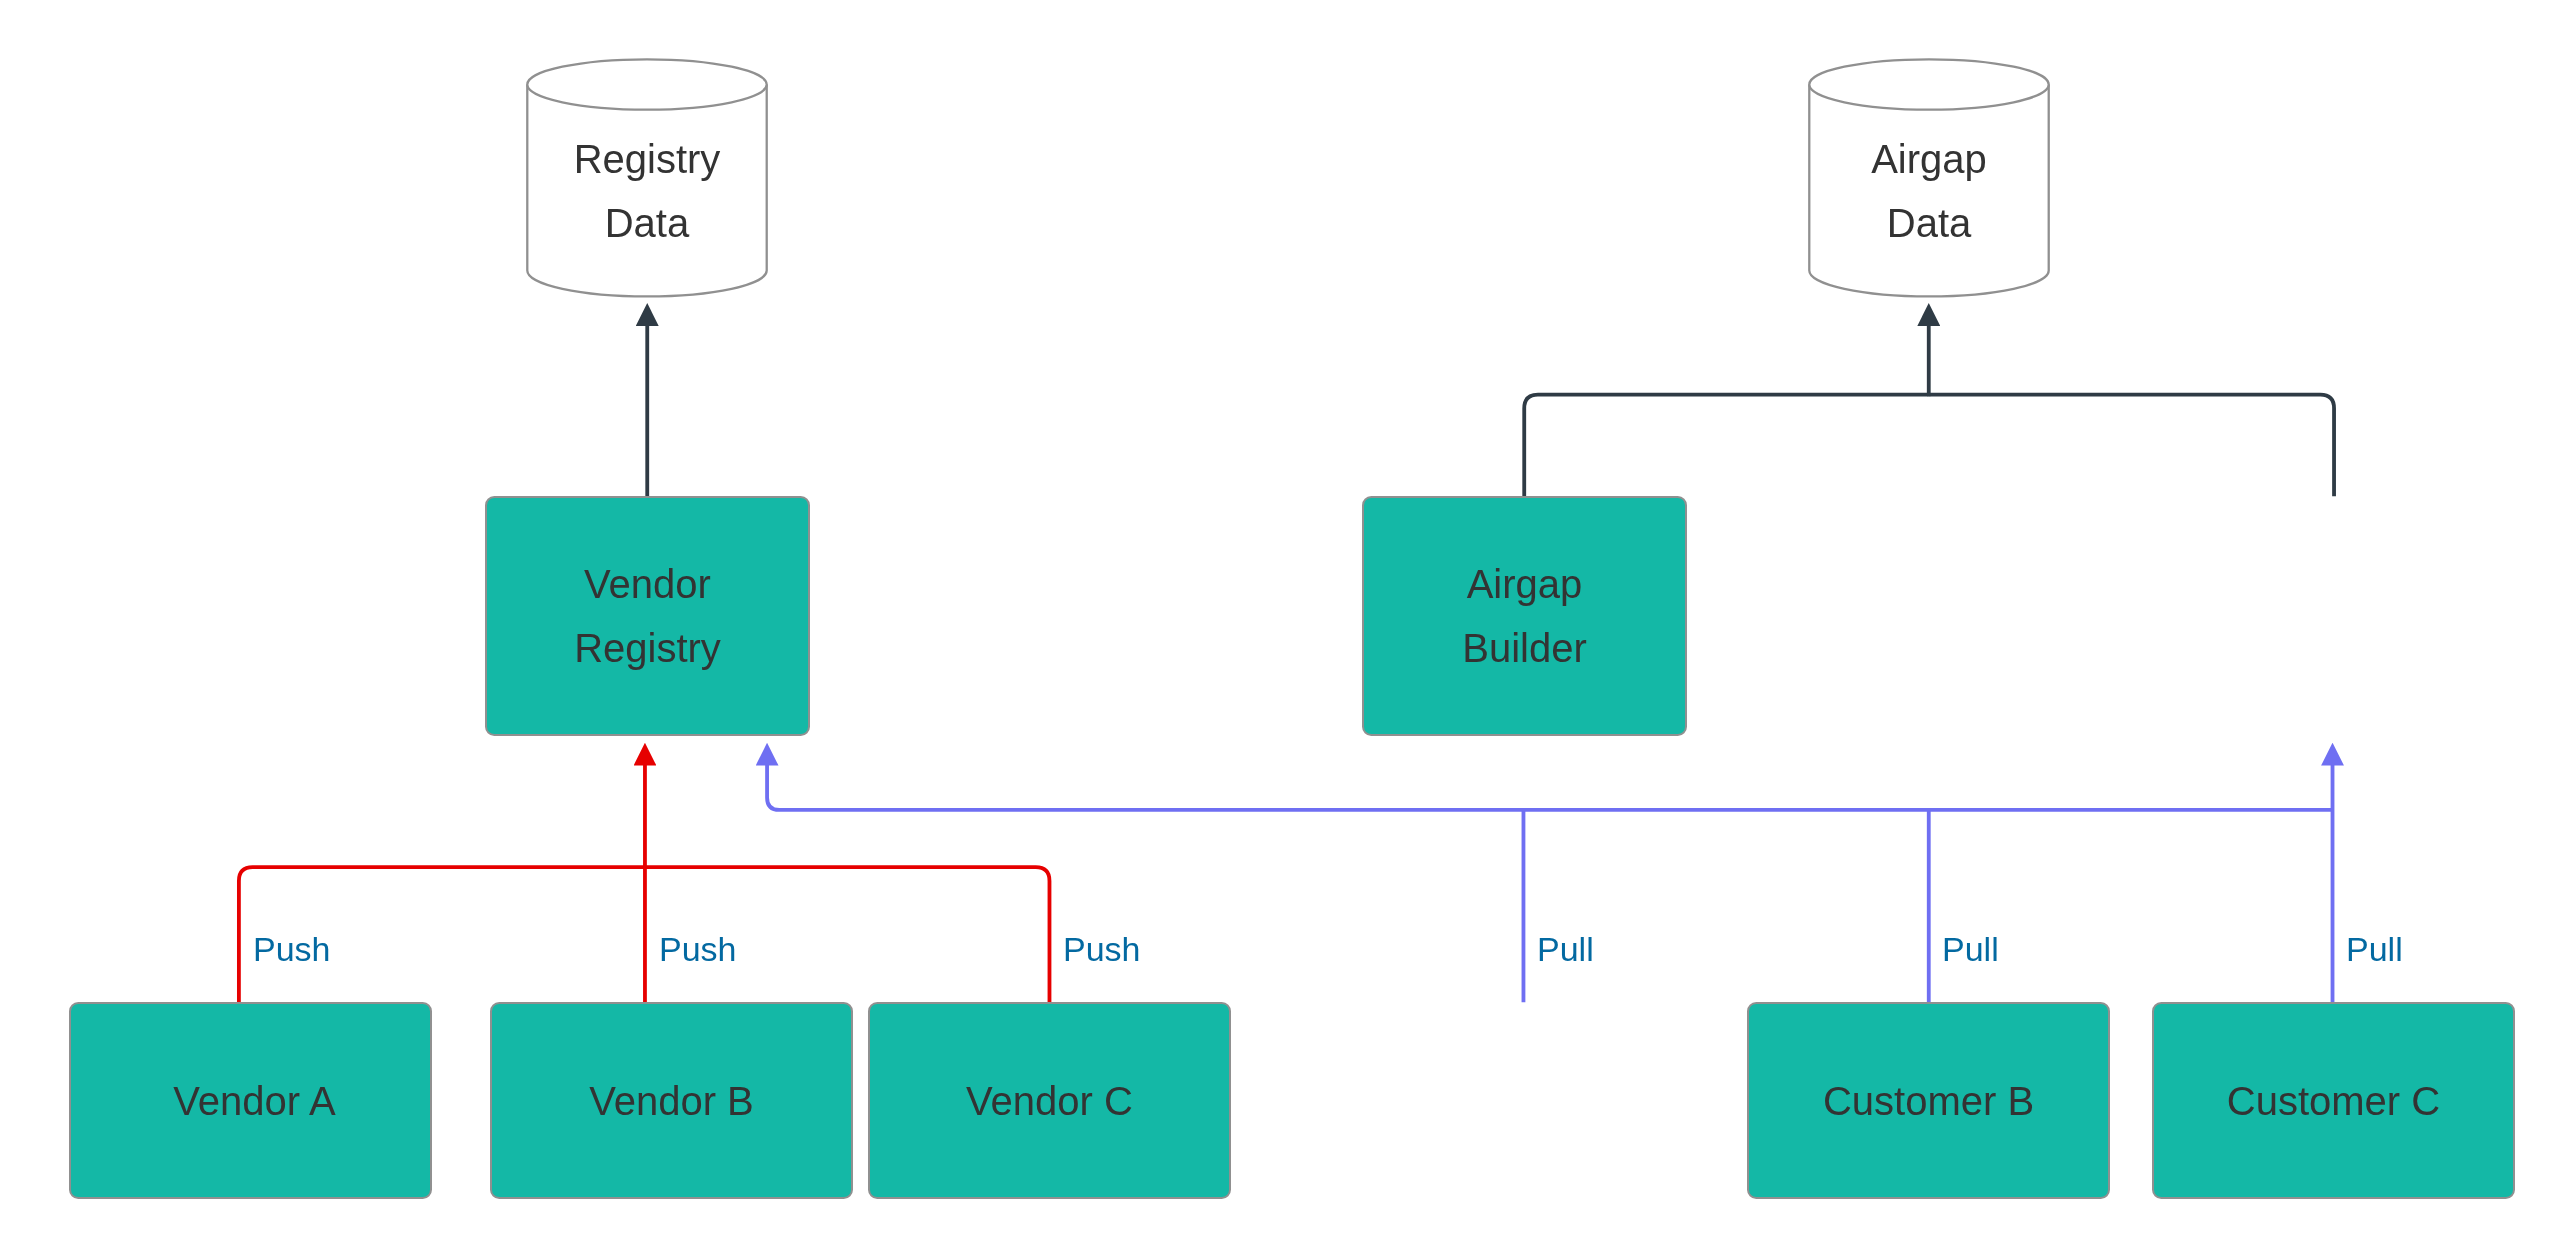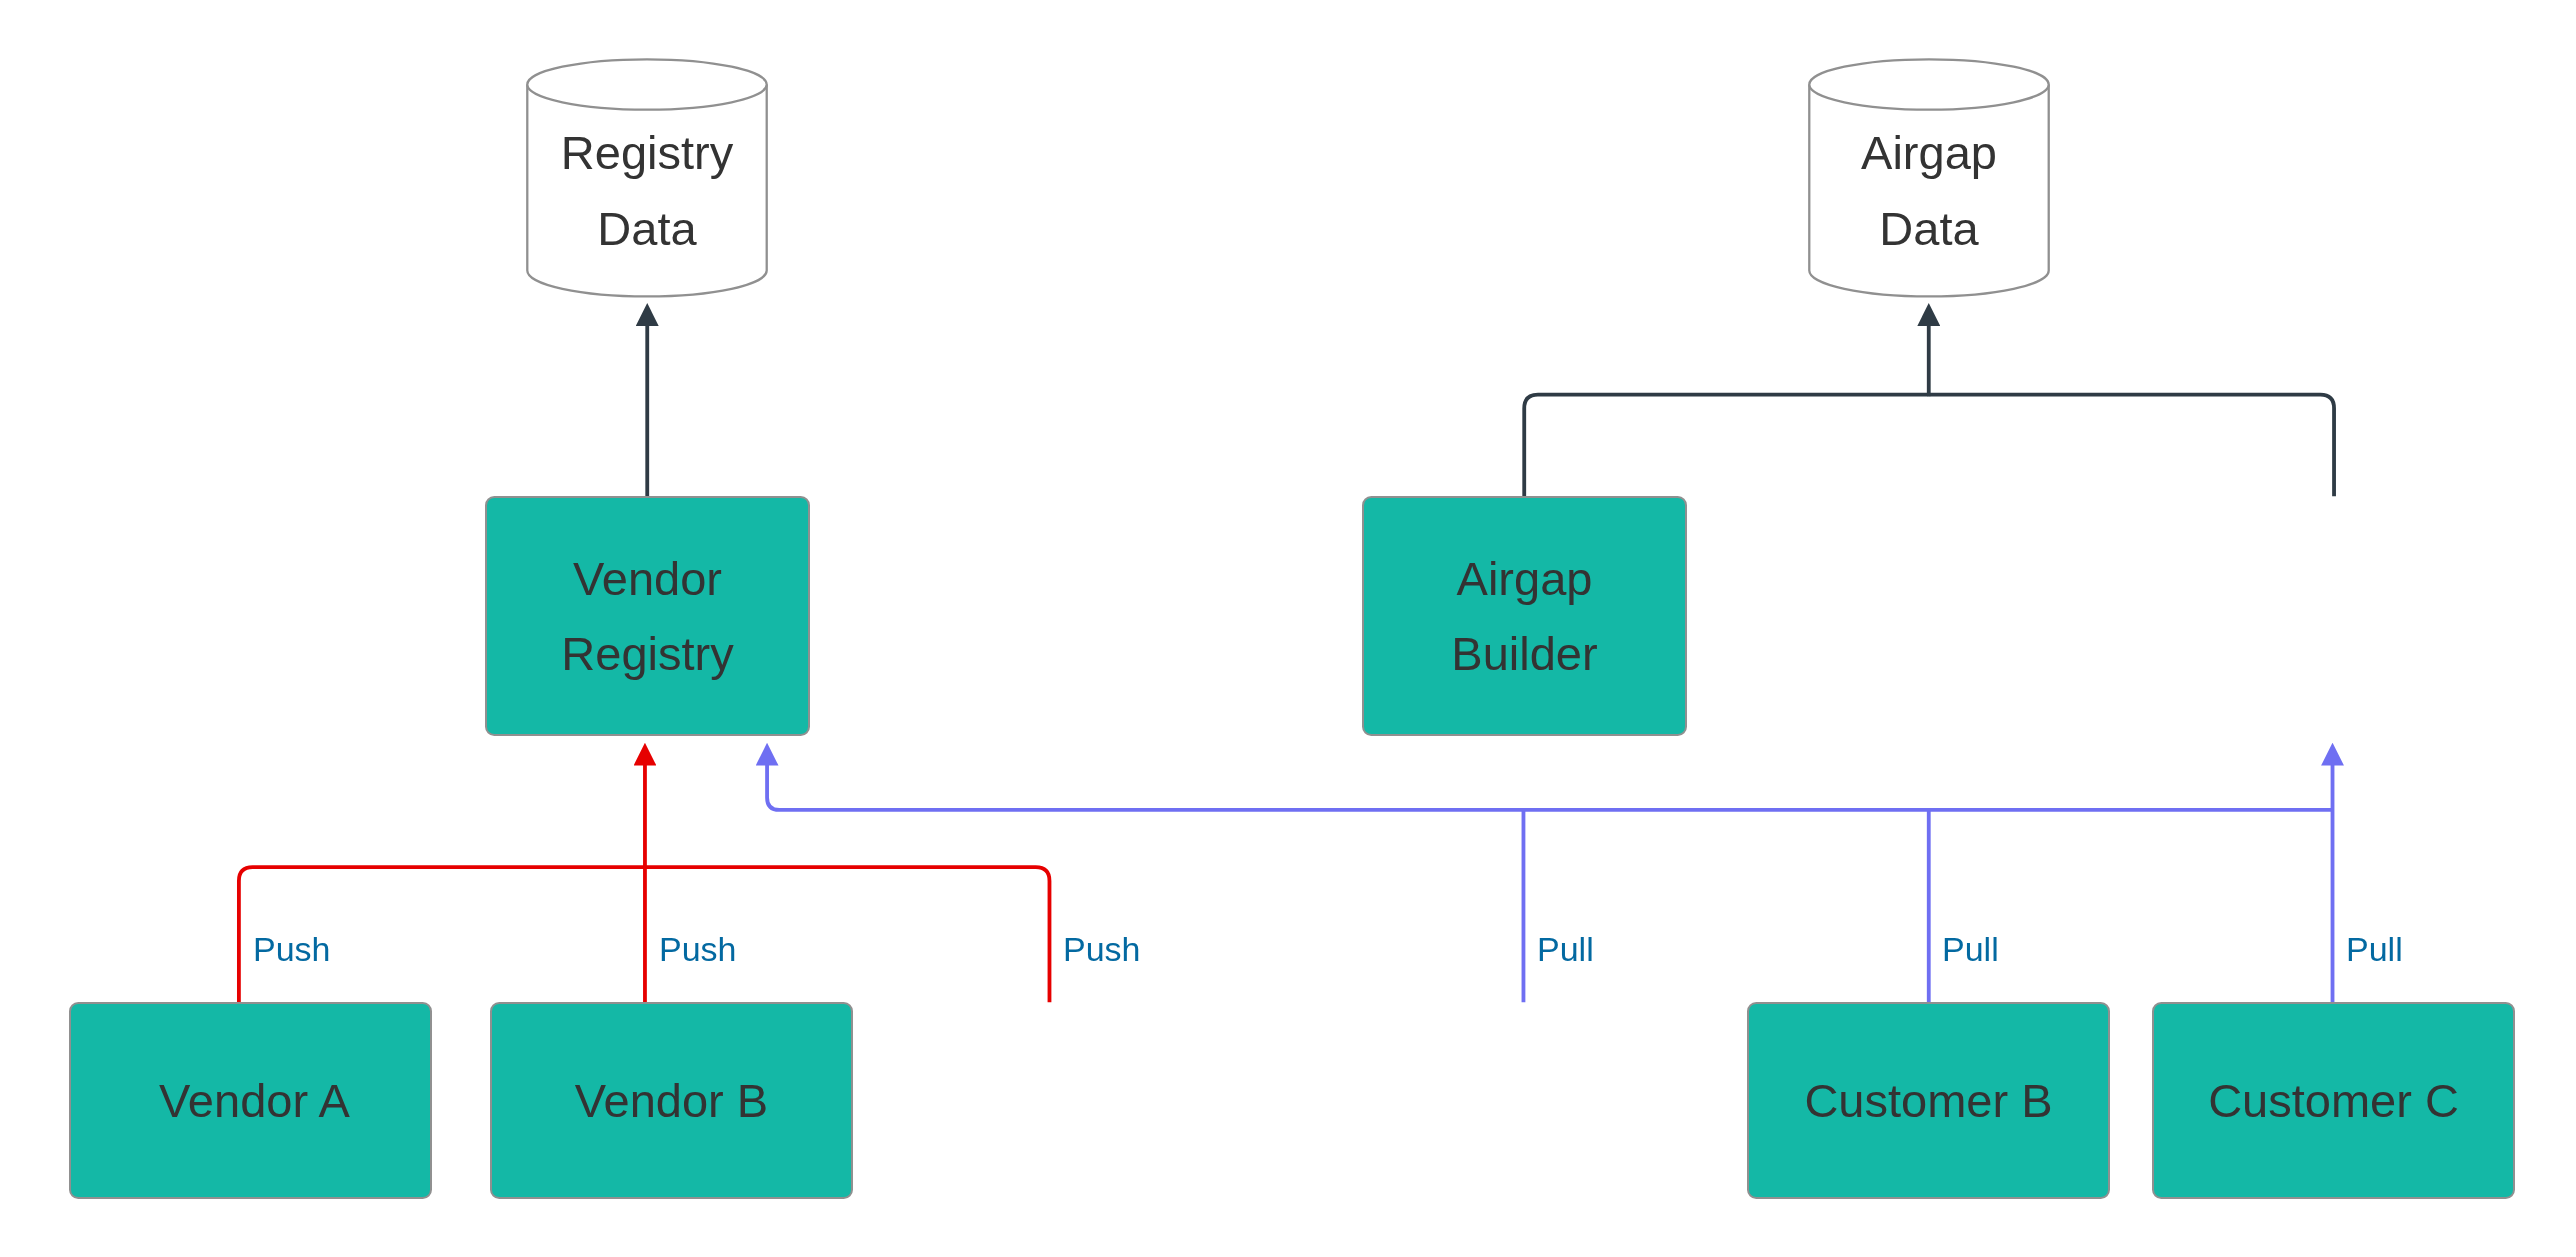--- a/index.html
+++ b/index.html
@@ -23,21 +23,21 @@
     border: 2.3px solid #909090;
     border-radius: 9.2px;
     display: flex;
     align-items: center;
     justify-content: center;
     text-align: center;
     box-sizing: border-box;
     z-index: 2;
   }
   .node-label {
-    font-size: 47px;
+    font-size: 40px;
     line-height: 1.6;
     white-space: pre-line;
     color: #333333;
   }
   .cylinder {
     position: absolute;
     width: 244px;
     height: 241px;
     z-index: 2;
   }
@@ -139,20 +139,23 @@
 
 
   <div class="node-box bottom-box" style="left:69px;padding-left:8px;">
     <span class="node-label">Vendor A</span>
   </div>
 
   <div class="node-box bottom-box" style="left:490px;">
     <span class="node-label">Vendor B</span>
   </div>
 
+  <div class="node-box bottom-box" style="left:868px;">
+    <span class="node-label">Vendor C</span>
+  </div>
 
 
   <div class="node-box bottom-box" style="left:1747px;">
     <span class="node-label">Customer B</span>
   </div>
 
   <div class="node-box bottom-box" style="left:2152px;">
     <span class="node-label">Customer C</span>
   </div>
 

